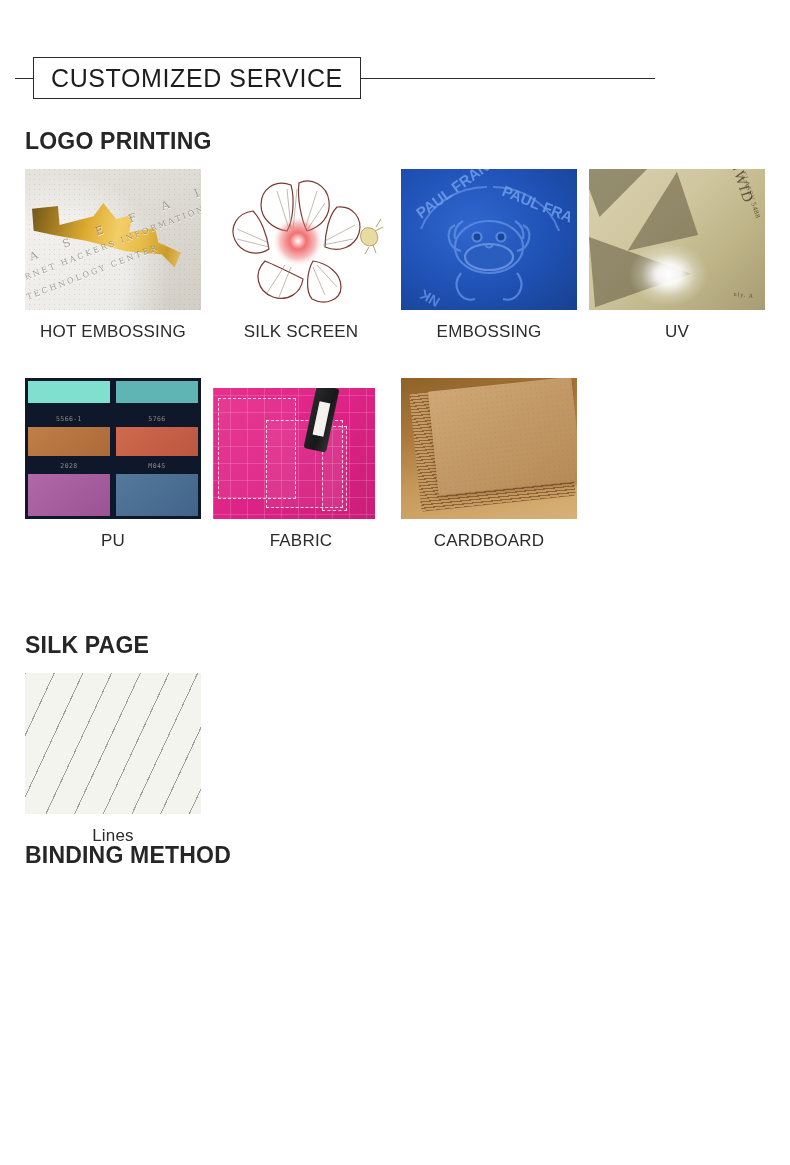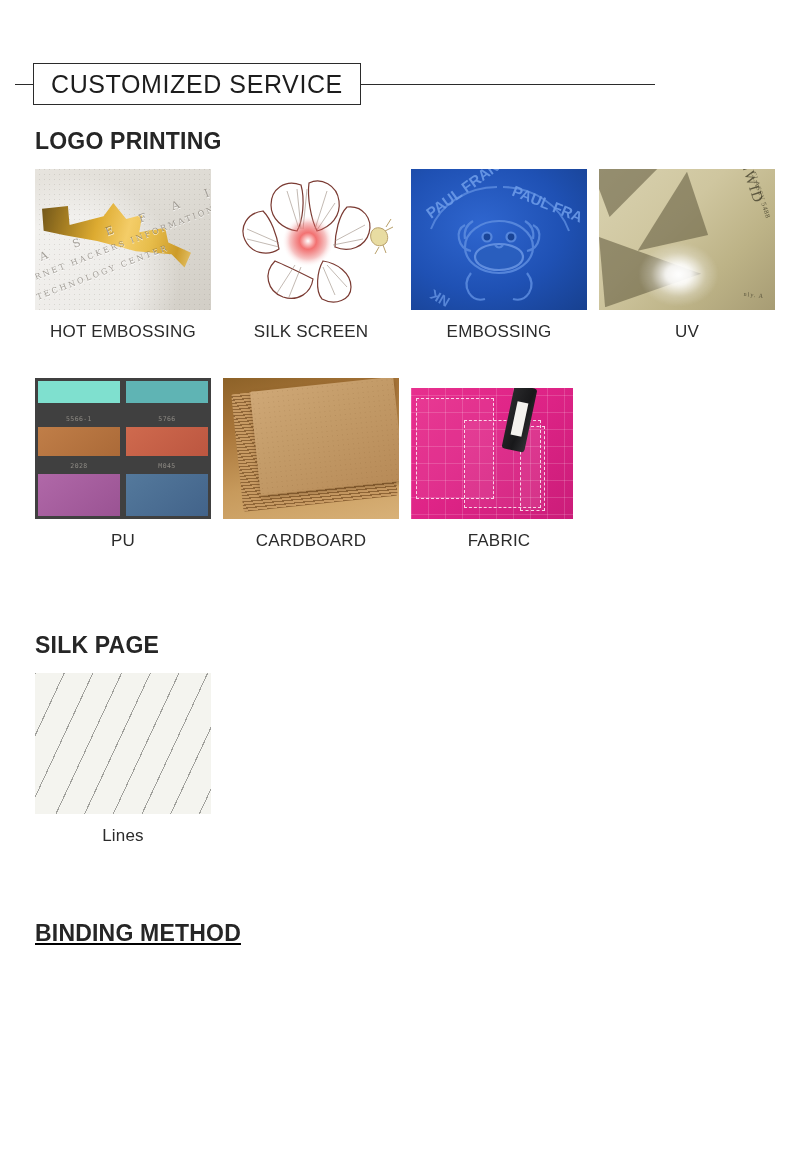--- a/index.html
+++ b/index.html
@@ -7,38 +7,38 @@
     margin: 0; padding: 0;
     background: #ffffff;
     width: 790px; height: 1165px;
     font-family: "Liberation Sans", sans-serif;
     -webkit-font-smoothing: antialiased;
   }
   .page { position: relative; width: 790px; height: 1165px; overflow: hidden; }
 
   
   .banner {
-    position: absolute; left: 0; top: 58px;
+    position: absolute; left: 0; top: 52px;
     width: 680px; height: 52px;
     display: flex; align-items: center;
   }
   .banner-rule-left { width: 18px; height: 1px; background: #2b2b2b; margin-left: 15px; }
   .banner-box {
     border: 1px solid #2b2b2b;
     height: 42px; padding: 0 17px;
     display: flex; align-items: center; justify-content: center;
   }
   .banner-title {
     font-size: 25px; letter-spacing: 0.6px;
     color: #1d1d1d; font-weight: 400; white-space: nowrap;
   }
   .banner-rule-right { flex: 1; height: 1px; background: #2b2b2b; margin-right: 25px; }
 
   
-  .section { position: absolute; left: 25px; width: 604px; margin-left: 10px; }
+  .section { position: absolute; left: 25px; width: 604px; }
   .section-title {
     font-size: 23px; font-weight: 700; color: #262626;
     letter-spacing: 0.2px; margin: 0 0 14px 0;
   }
 
   
   .row { display: flex; gap: 12px; }
   .item { width: 176px; }
   .thumb {
     width: 176px; height: 141px;
@@ -110,21 +110,21 @@
   .t-uv .uvtext {
     position: absolute; right: 5%; top: 22%;
     color: rgba(60,56,38,.75); font-size: 15px; letter-spacing: 1px;
     transform: rotate(72deg); transform-origin: right top; white-space: nowrap;
     font-family: "Liberation Serif", serif;
   }
   .t-uv .uvtext.small { font-size: 7px; right: 2%; top: 34%; letter-spacing: .6px; }
   .t-uv .uvtext.tiny { font-size: 6px; right: 6%; top: 88%; transform: rotate(6deg); }
 
   
-  .t-pu { background: #404040; padding: 3px; }
+  .t-pu { background: #0f172a; padding: 3px; }
   .pu-grid {
     position: absolute; inset: 3px;
     display: grid; grid-template-columns: 1fr 1fr; grid-template-rows: 1fr 1fr 1fr;
     gap: 4px 6px;
   }
   .pu-cell { position: relative; }
   .pu-sw { width: 100%; height: 68%; }
   .pu-lab {
     position: absolute; left: 0; right: 0; bottom: 0;
     text-align: center; font-size: 6.5px; color: #8d8a84;
@@ -277,21 +277,21 @@
     border: 3px solid #e8b894;
   }
   .db-disc.silv {
     background: radial-gradient(circle at 36% 30%, #ffffff 0%, #e0e0de 30%, #a9a9a7 62%, #6d6d6b 100%);
     border: 3px solid #f0f0ee;
   }
 
   .sec-logo   { top: 128px; }
   .sec-cover  { top: 378px; }
   .sec-inner  { top: 632px; }
-  .sec-bind   { top: 920px; text-decoration: underline; }
+  .sec-bind   { top: 842px; }
 </style>
 </head>
 <body>
 
 <div class="page">
 
   <div class="banner">
     <div class="banner-rule-left"></div>
     <div class="banner-box">
       <span class="banner-title">CUSTOMIZED SERVICE</span>
@@ -433,44 +433,44 @@
             <div class="pu-cell">
               <div class="pu-sw" style="height:100%;background:linear-gradient(140deg,#54799c,#42638a)"></div>
             </div>
           </div>
         </div>
         <div class="caption">PU</div>
       </div>
 
 
       <div class="item">
-        <div class="thumb t-card">
-          <div class="cb-desk"></div>
-          <div class="cb-stack"></div>
-          <div class="cb-top">
-            <div class="fiber"></div>
-          </div>
-        </div>
-        <div class="caption">CARDBOARD</div>
-      </div>
-
-      <div class="item">
         <div class="thumb t-fab">
           <div class="fab-grid"></div>
           <div class="fab-pocket" style="left:3%;top:14%;width:44%;height:72%;"></div>
           <div class="fab-pocket" style="left:30%;top:30%;width:44%;height:62%;"></div>
           <div class="fab-pocket" style="left:62%;top:34%;width:14%;height:60%;"></div>
           <div class="fab-pen"></div>
           <div class="fab-penwin"></div>
           <div class="fab-white"></div>
           <div class="fab-white2"></div>
         </div>
         <div class="caption">FABRIC</div>
       </div>
 
+      <div class="item">
+        <div class="thumb t-card">
+          <div class="cb-desk"></div>
+          <div class="cb-stack"></div>
+          <div class="cb-top">
+            <div class="fiber"></div>
+          </div>
+        </div>
+        <div class="caption">CARDBOARD</div>
+      </div>
+
     </div>
   </div>
 
   <div class="section sec-inner">
     <h2 class="section-title">SILK PAGE</h2>
     <div class="row">
 
       <div class="item">
         <div class="thumb t-paper t-lines"></div>
         <div class="caption lower">Lines</div>

